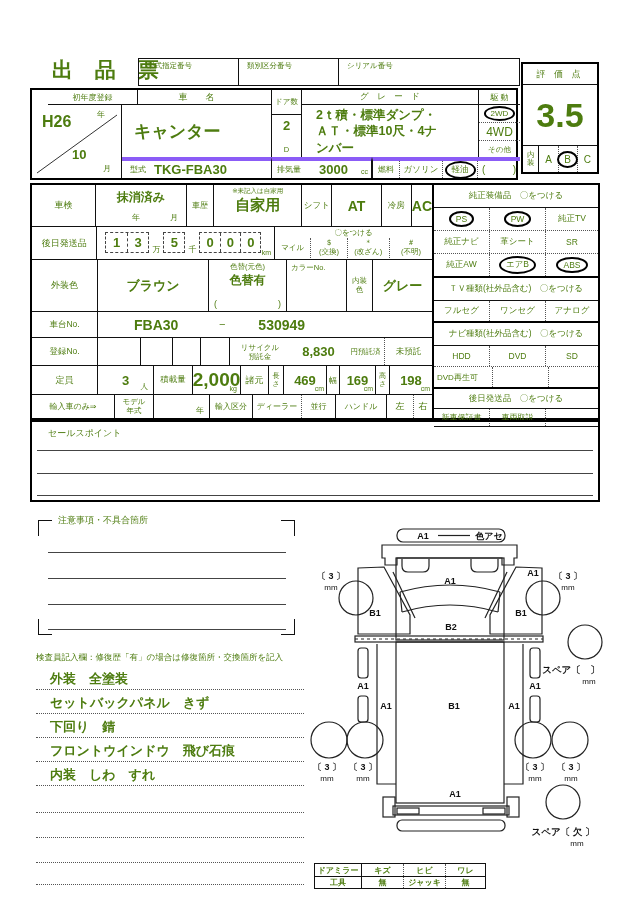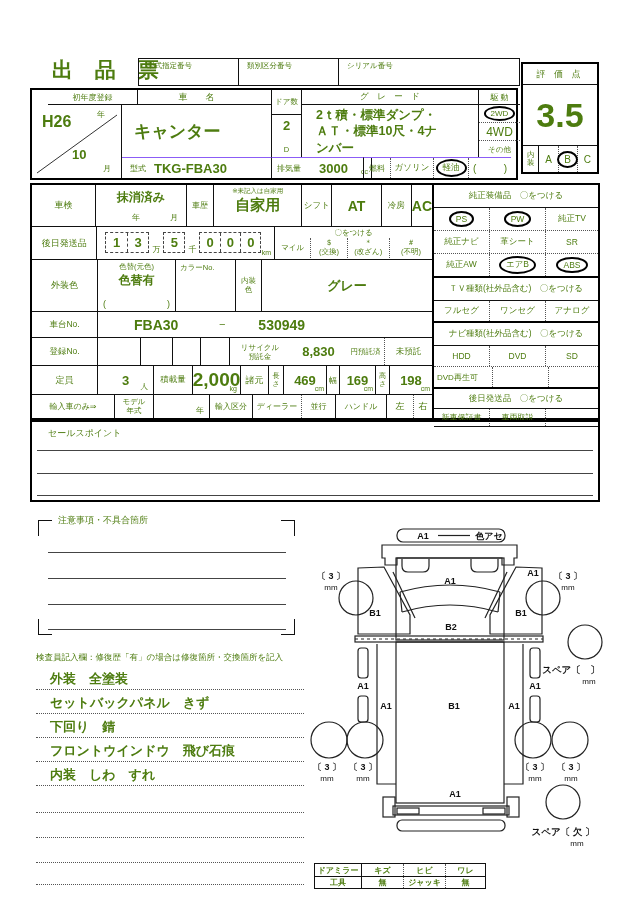--- a/index.html
+++ b/index.html
@@ -5,21 +5,21 @@
   html,body{margin:0;padding:0;background:#fff}
   #sheet{position:relative;width:640px;height:905px;background:#fff;overflow:hidden;
          font-family:"Liberation Sans","DejaVu Sans",sans-serif;color:#4d7c0f}
   .abs{position:absolute;box-sizing:border-box}
   .c{display:flex;align-items:center;justify-content:center;text-align:center}
   .col{display:flex;flex-direction:column;align-items:center;justify-content:center;text-align:center}
   .fx{display:flex}
   .b{font-weight:bold}
   .pre{white-space:pre-line}
   .br{border-right:1px solid #111}.bb{border-bottom:1px solid #111}
-  .bl{border-left:1px solid #111}.bt{border-top:1px solid #8b5cf6}
+  .bl{border-left:1px solid #111}.bt{border-top:4px solid #8b5cf6}
   .bt2{border-top:2px solid #000}
   .dot-l{border-left:1px dotted #555}.dot-r{border-right:1px dotted #555}
   .dot-b{border-bottom:1px dotted #555}
   .dash{border:1px dashed #444}
   .mark{display:inline-block;position:relative;padding:0 3px}
   .circled::after{content:"";position:absolute;left:-4px;right:-4px;top:-3px;bottom:-3px;
                   border:2px solid #000;border-radius:50%}
   .line{border-top:1px solid #444}
   .dline{border-top:1.5px dotted #555}
   .entry{font-weight:bold;font-size:13px;padding:4px 0 0 14px;border-bottom:1.5px dotted #555;height:24px;box-sizing:border-box}
@@ -88,21 +88,21 @@
 ＡＴ・標準10尺・4ナ
 ンバー</div>
     <div class="abs c bb" style="left:447px;top:0;width:41px;height:15px;font-size:8px">駆 動</div>
     <div class="abs" style="left:447px;top:15px;width:41px;height:52px">
       <div class="c" style="height:17px;font-size:8px">
           <span class="mark circled">2WD</span>
         </div>
       <div class="c" style="height:17px;font-size:12px;border-top:1px dotted #555">4WD</div>
       <div class="c" style="height:18px;font-size:7.5px;border-top:1px dotted #555">その他</div>
     </div>
-    <div class="abs bt bl fx" style="left:331px;top:67px;width:148px;height:21px">
+    <div class="abs bt bl fx" style="left:340px;top:67px;width:148px;height:21px">
       <span class="c dot-r" style="width:26px;font-size:8px">燃料</span>
       <span class="c dot-r" style="width:42px;font-size:8.5px">ガソリン</span>
       <span class="c dot-r" style="width:34px;font-size:8.5px">
           <span class="mark circled">軽油</span>
         </span>
       <span class="c" style="flex:1;justify-content:space-between;font-size:10px;padding:0 4px">
         <span>(</span>
         <span>)</span>
       </span>
     </div>
@@ -163,20 +163,21 @@
           <div class="col dot-l" style="width:43px;font-size:7.5px;line-height:1.15">
             <span>＃</span>
               <span>(不明)</span>
             </div>
         </div>
       </div>
     </div>
 
     <div class="abs fx bb" style="left:0;top:75px;width:400px;height:52px">
       <div class="c br" style="width:65px;font-size:9px">外装色</div>
+      <div class="c br b" style="width:110px;font-size:13px">ブラウン</div>
       <div class="br" style="width:77px;position:relative">
         <div class="c" style="font-size:7.5px;margin-top:2px">色替(元色)</div>
         <div class="c b" style="font-size:12px">色替有</div>
         <span class="abs" style="left:5px;bottom:2px;font-size:9px">(</span>
         <span class="abs" style="right:5px;bottom:2px;font-size:9px">)</span>
       </div>
       <div class="br" style="width:55px;font-size:7.5px;padding:3px 0 0 4px">カラーNo.</div>
       <div class="c br pre" style="width:25px;font-size:7.5px;line-height:1.15">内装
 色</div>
       <div class="c b" style="flex:1;font-size:13px">グレー</div>

